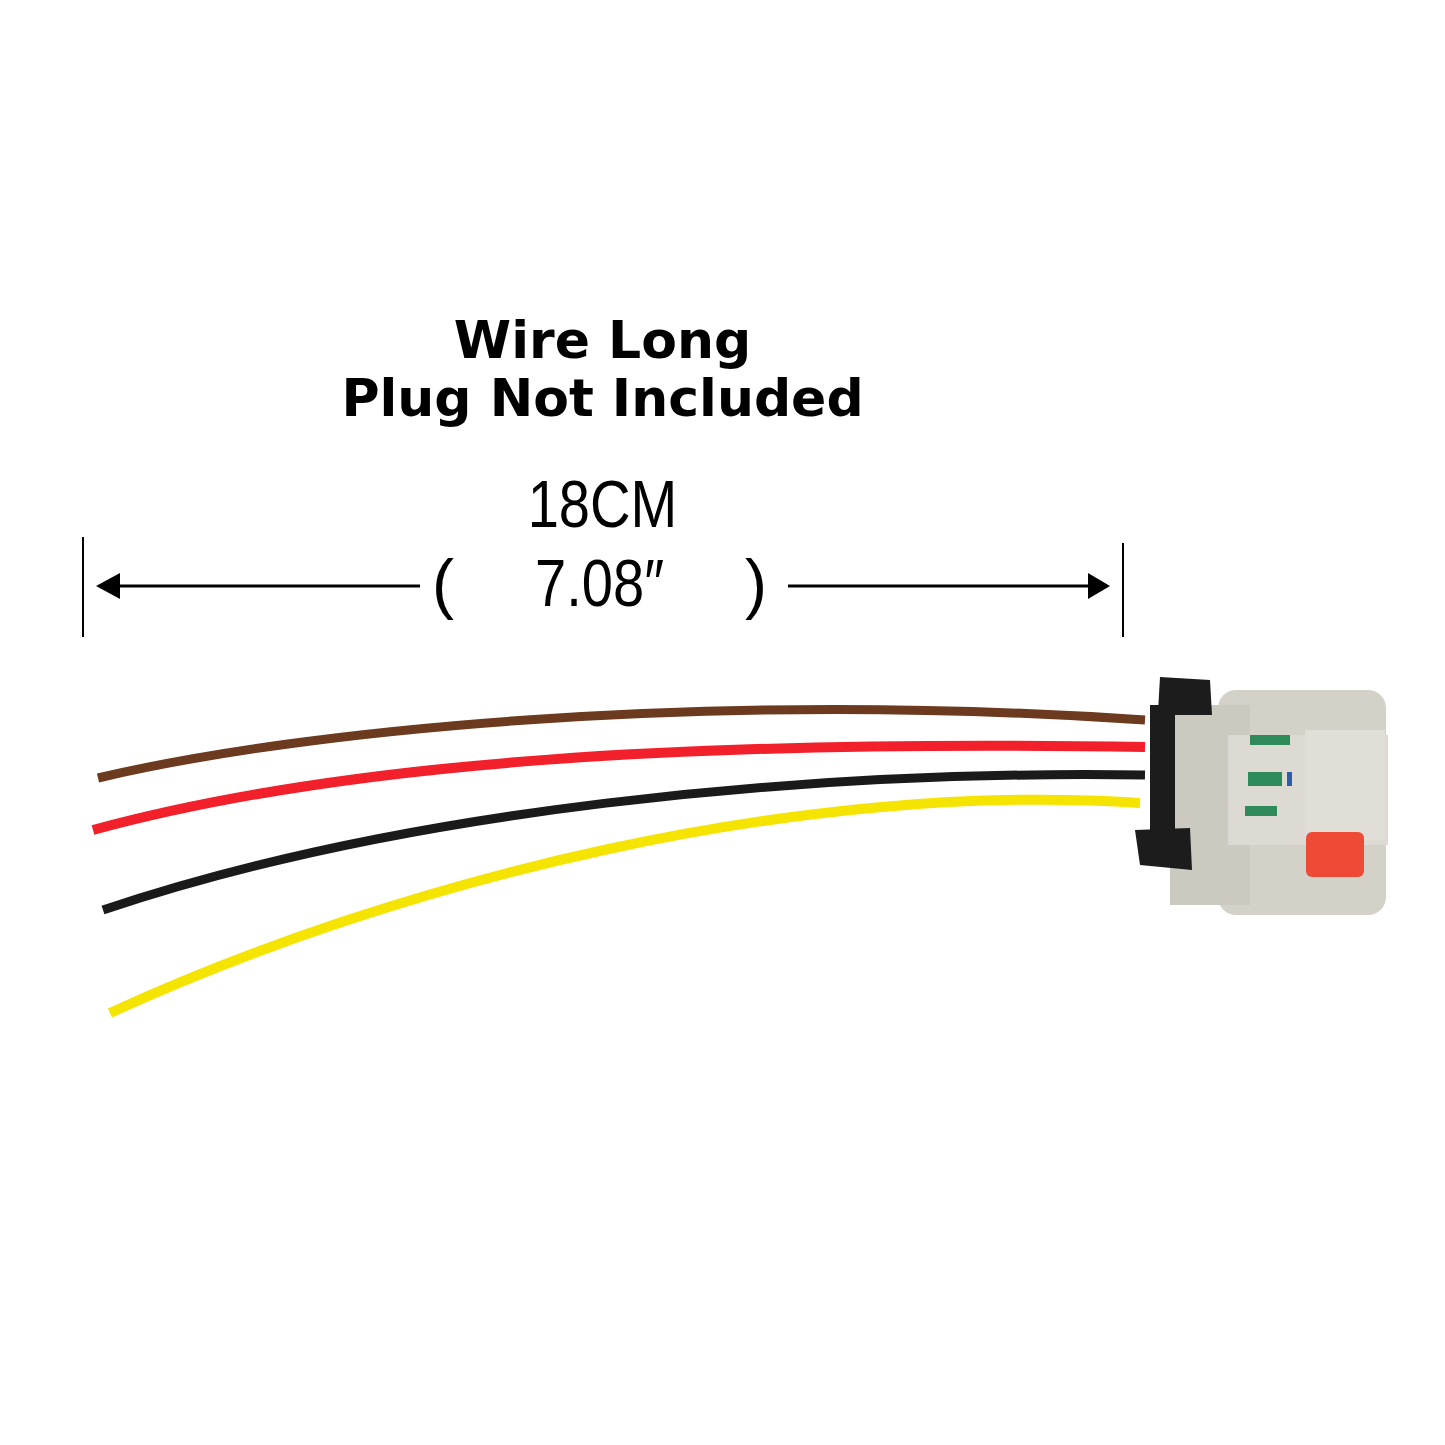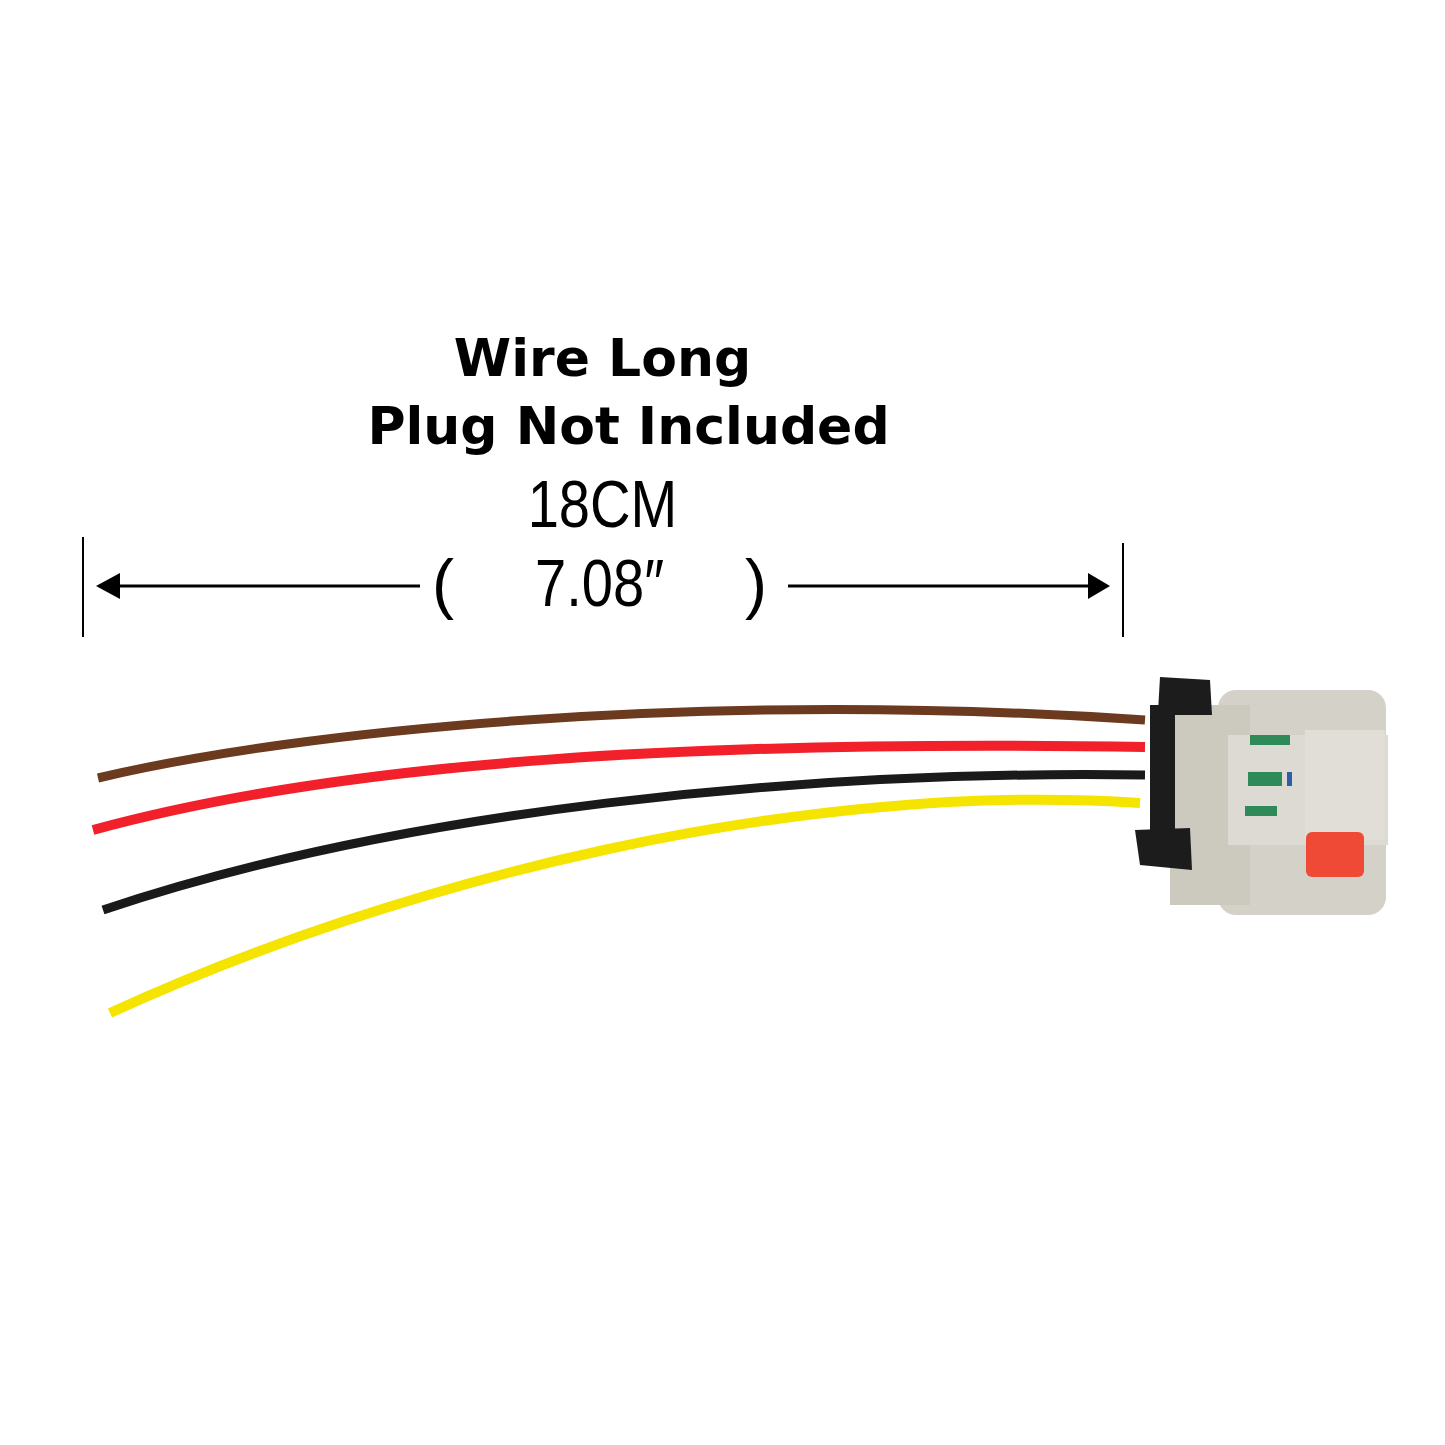--- a/index.html
+++ b/index.html
@@ -1,19 +1,19 @@
 <!DOCTYPE html>
 <html><head>
 <meta charset="utf-8">
 <style>
   html, body { margin:0; padding:0; background:#ffffff; }
   body { width:1445px; height:1445px; position:relative; overflow:hidden; font-family:"DejaVu Sans", sans-serif; }
   .title { position:absolute; left:0; width:1205px; text-align:center; font-family:"DejaVu Sans", sans-serif; font-weight:bold; color:#000; }
-  .t1 { top:328px; font-size:52px; }
-  .t2 { top:396px; font-size:52px;padding-left:26px; }
+  .t1 { top:310px; font-size:52px; }
+  .t2 { top:368px; font-size:52px; }
   .dim { position:absolute; left:0; width:1205px; text-align:center; font-family:"Liberation Sans Narrow","Liberation Sans", sans-serif; color:#000; }
   .d1 { top:466px; font-size:66px; transform:scaleX(0.85); }
   .paren-row { position:absolute; top:545px; height:80px; font-family:"Liberation Sans", sans-serif; font-size:66px; color:#000; }
   .lp { left:432px; }
   .val { left:535px; transform:scaleX(0.85); transform-origin:left; }
   .rp { left:745px; }
   svg { position:absolute; left:0; top:0; }
 </style>
 </head>
 <body>

